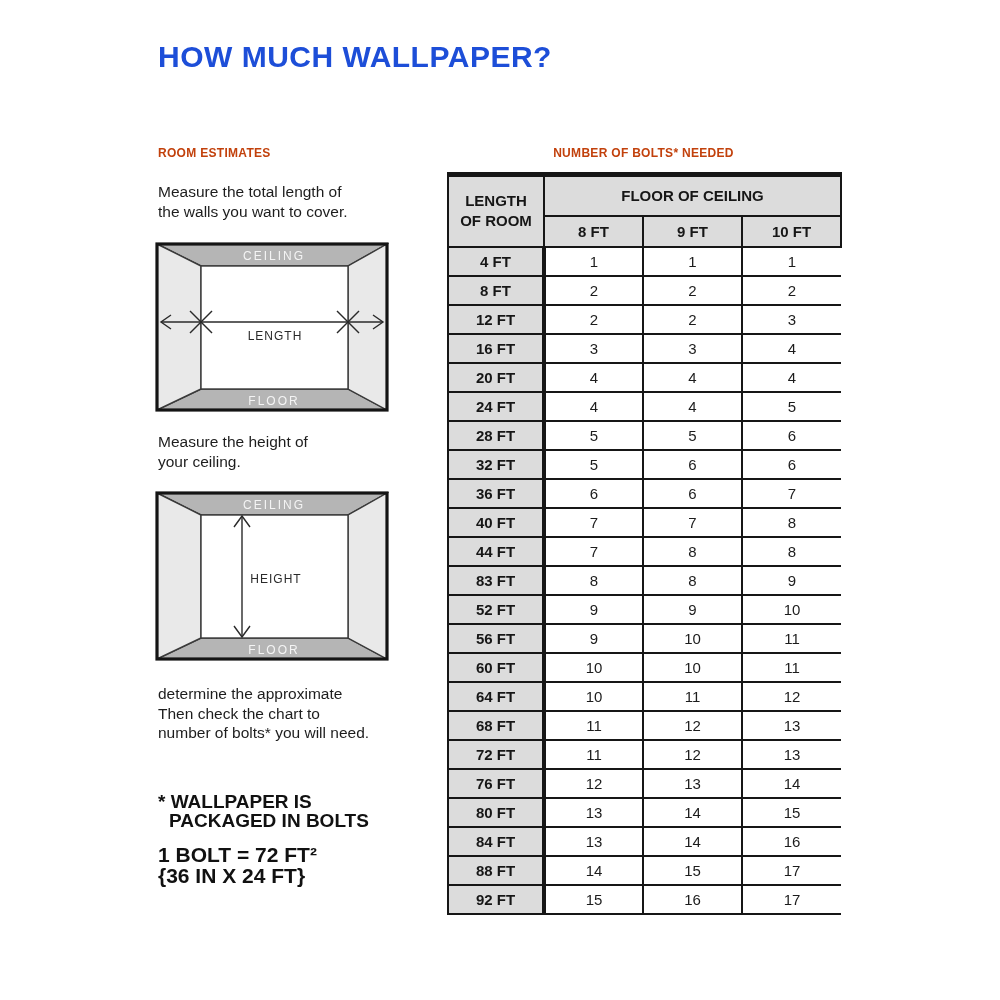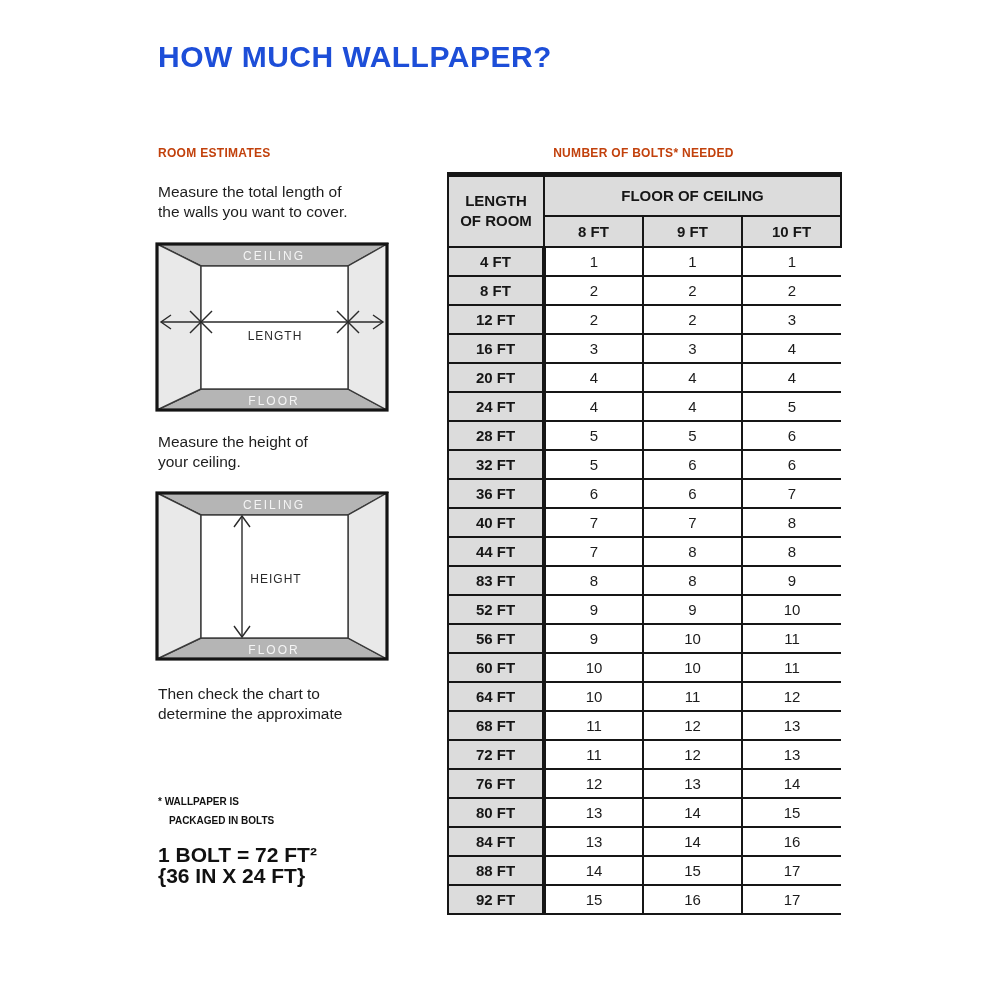--- a/index.html
+++ b/index.html
@@ -24,21 +24,21 @@
     color: #c2410c;
   }
   .room-heading { left: 158px; top: 146px; }
   .table-heading { left: 447px; top: 146px; width: 393px; text-align: center; }
 
   
   .step-text { font-size: 15.5px; line-height: 19.5px; color: #1d1d1d; }
   .step1 { left: 158px; top: 182px; }
   .step2 { left: 158px; top: 432px; }
   .step3 { left: 158px; top: 684px; }
-  .footnote { left: 158px; top: 792px; font-size: 10px; font-weight: bold; line-height: 19px; color: #111; }
+  .footnote { left: 158px; top: 792px; font-size: 19px; font-weight: bold; line-height: 19px; color: #111; }
   .footnote .indent { padding-left: 11px; }
   .bolt-info { left: 158px; top: 845px; font-size: 21px; font-weight: bold; line-height: 20.5px; color: #111; }
 
   
   .diagram1 { left: 155px; top: 242px; }
   .diagram2 { left: 155px; top: 491px; }
   svg text { font-family: "Liberation Sans", sans-serif; }
   .room-label { font-size: 12px; letter-spacing: 2px; fill: #f4f4f4; text-anchor: middle; }
   .dim-label  { font-size: 12px; letter-spacing: 1px; fill: #2a2a2a; text-anchor: middle; }
 
@@ -116,22 +116,23 @@
     <line x1="87" y1="25" x2="87" y2="146"></line>
     <polyline points="79,36 87,25 95,36"></polyline>
     <polyline points="79,135 87,146 95,135"></polyline>
   </g>
   <text class="room-label" x="119" y="17.5">CEILING</text>
   <text class="room-label" x="119" y="163">FLOOR</text>
   <text class="dim-label" x="121" y="92">HEIGHT</text>
 </svg>
 
 <div class="abs step-text step3">
+  <div>determine the approximate</div>
   <div>Then check the chart to</div>
-  <div>determine the approximate</div>
+  <div>number of bolts* you will need.</div>
 </div>
 
 <div class="abs footnote">
   <div>* WALLPAPER IS</div>
   <div class="indent">PACKAGED IN BOLTS</div>
 </div>
 
 <div class="abs bolt-info">
   <div>1 BOLT = 72 FT²</div>
   <div>{36 IN X 24 FT}</div>

